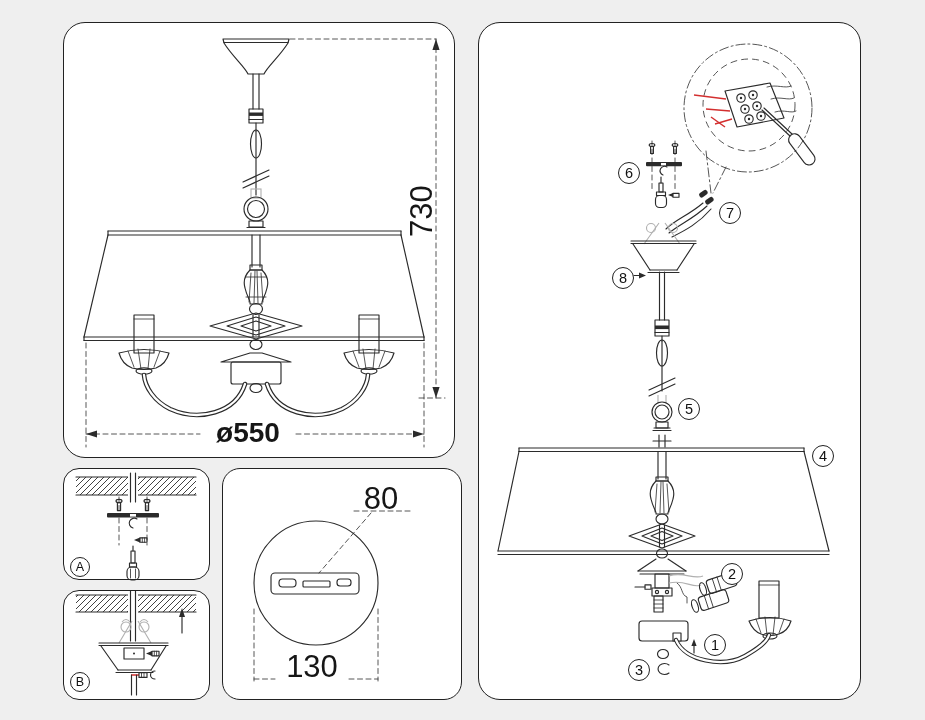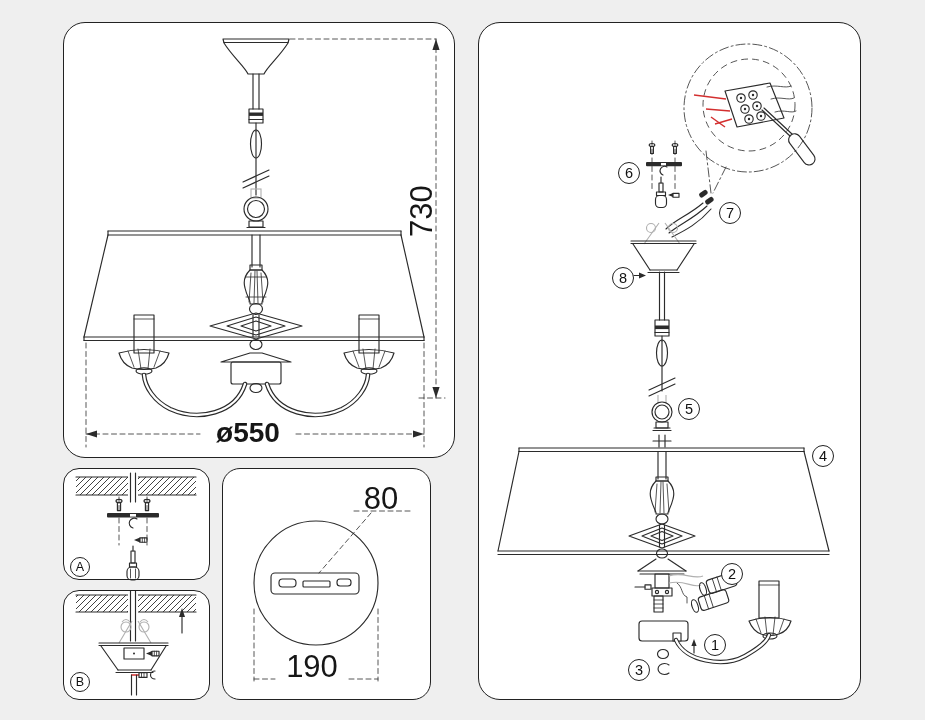--- a/index.html
+++ b/index.html
@@ -245,21 +245,21 @@
         <path class="s" d="M91,80 A4.5,4 0 1 0 91,88"></path>
       </g>
       <g>
         <line class="s" x1="67.5" y1="84" x2="67.5" y2="104"></line>
         <line class="s" x1="72.5" y1="84" x2="72.5" y2="104"></line>
       </g>
     </svg>
     <div class="badge" style="left:6px;top:81px;">B</div>
   </section>
 
-  <section class="panel" style="left:222px;top:468px;width:209px;height:232px;border-radius:18px;">
+  <section class="panel" style="left:222px;top:468px;width:240px;height:232px;border-radius:18px;">
     <svg width="233" height="232" viewBox="0 0 233 232">
       <g>
         <circle class="s" cx="93" cy="114" r="62"></circle>
       </g>
       <g>
         <rect class="s" x="48" y="104" width="88" height="21" rx="4"></rect>
         <rect class="s" x="56" y="110" width="17" height="8" rx="3.5"></rect>
         <rect class="s" x="80" y="112" width="27" height="6" rx="1"></rect>
         <rect class="s" x="114" y="110" width="14" height="7" rx="3"></rect>
       </g>
@@ -268,21 +268,21 @@
         <line class="s d thin" x1="148" y1="44" x2="96" y2="104"></line>
       </g>
       <g>
         <line class="s d thin" x1="31" y1="140" x2="31" y2="212"></line>
         <line class="s d thin" x1="155" y1="140" x2="155" y2="212"></line>
         <line class="s d thin" x1="31" y1="210" x2="52" y2="210"></line>
         <line class="s d thin" x1="126" y1="210" x2="155" y2="210"></line>
       </g>
     </svg>
     <div class="dim dim-80">80</div>
-    <div class="dim dim-110">190</div>
+    <div class="dim dim-110">130</div>
   </section>
 
   <section class="panel" style="left:478px;top:22px;width:383px;height:678px;border-radius:22px;">
     <svg width="383" height="678" viewBox="0 0 383 678">
 
       <g>
         <circle class="s dd thin" cx="269" cy="85" r="64"></circle>
         <circle class="s thin" style="stroke-dasharray:6 5" cx="270" cy="82" r="46"></circle>
         <line class="s dd thin" x1="227" y1="128" x2="232" y2="170"></line>
         <line class="s dd thin" x1="247" y1="144" x2="234" y2="170"></line>

